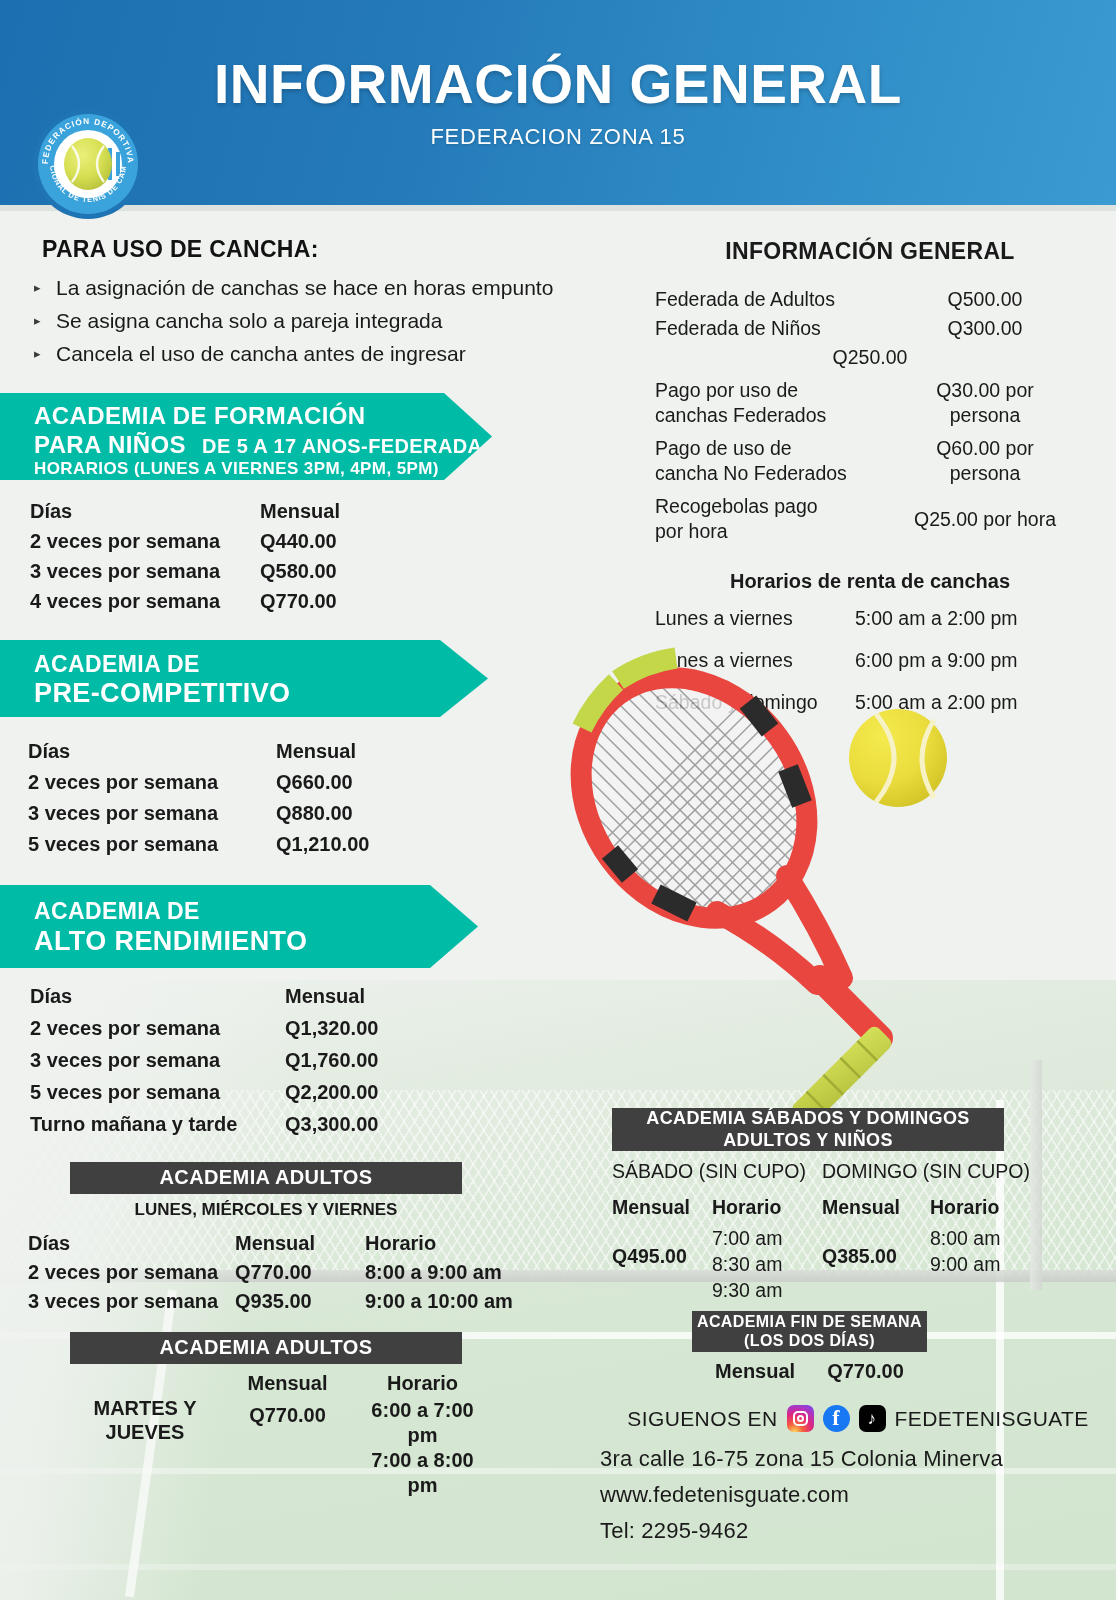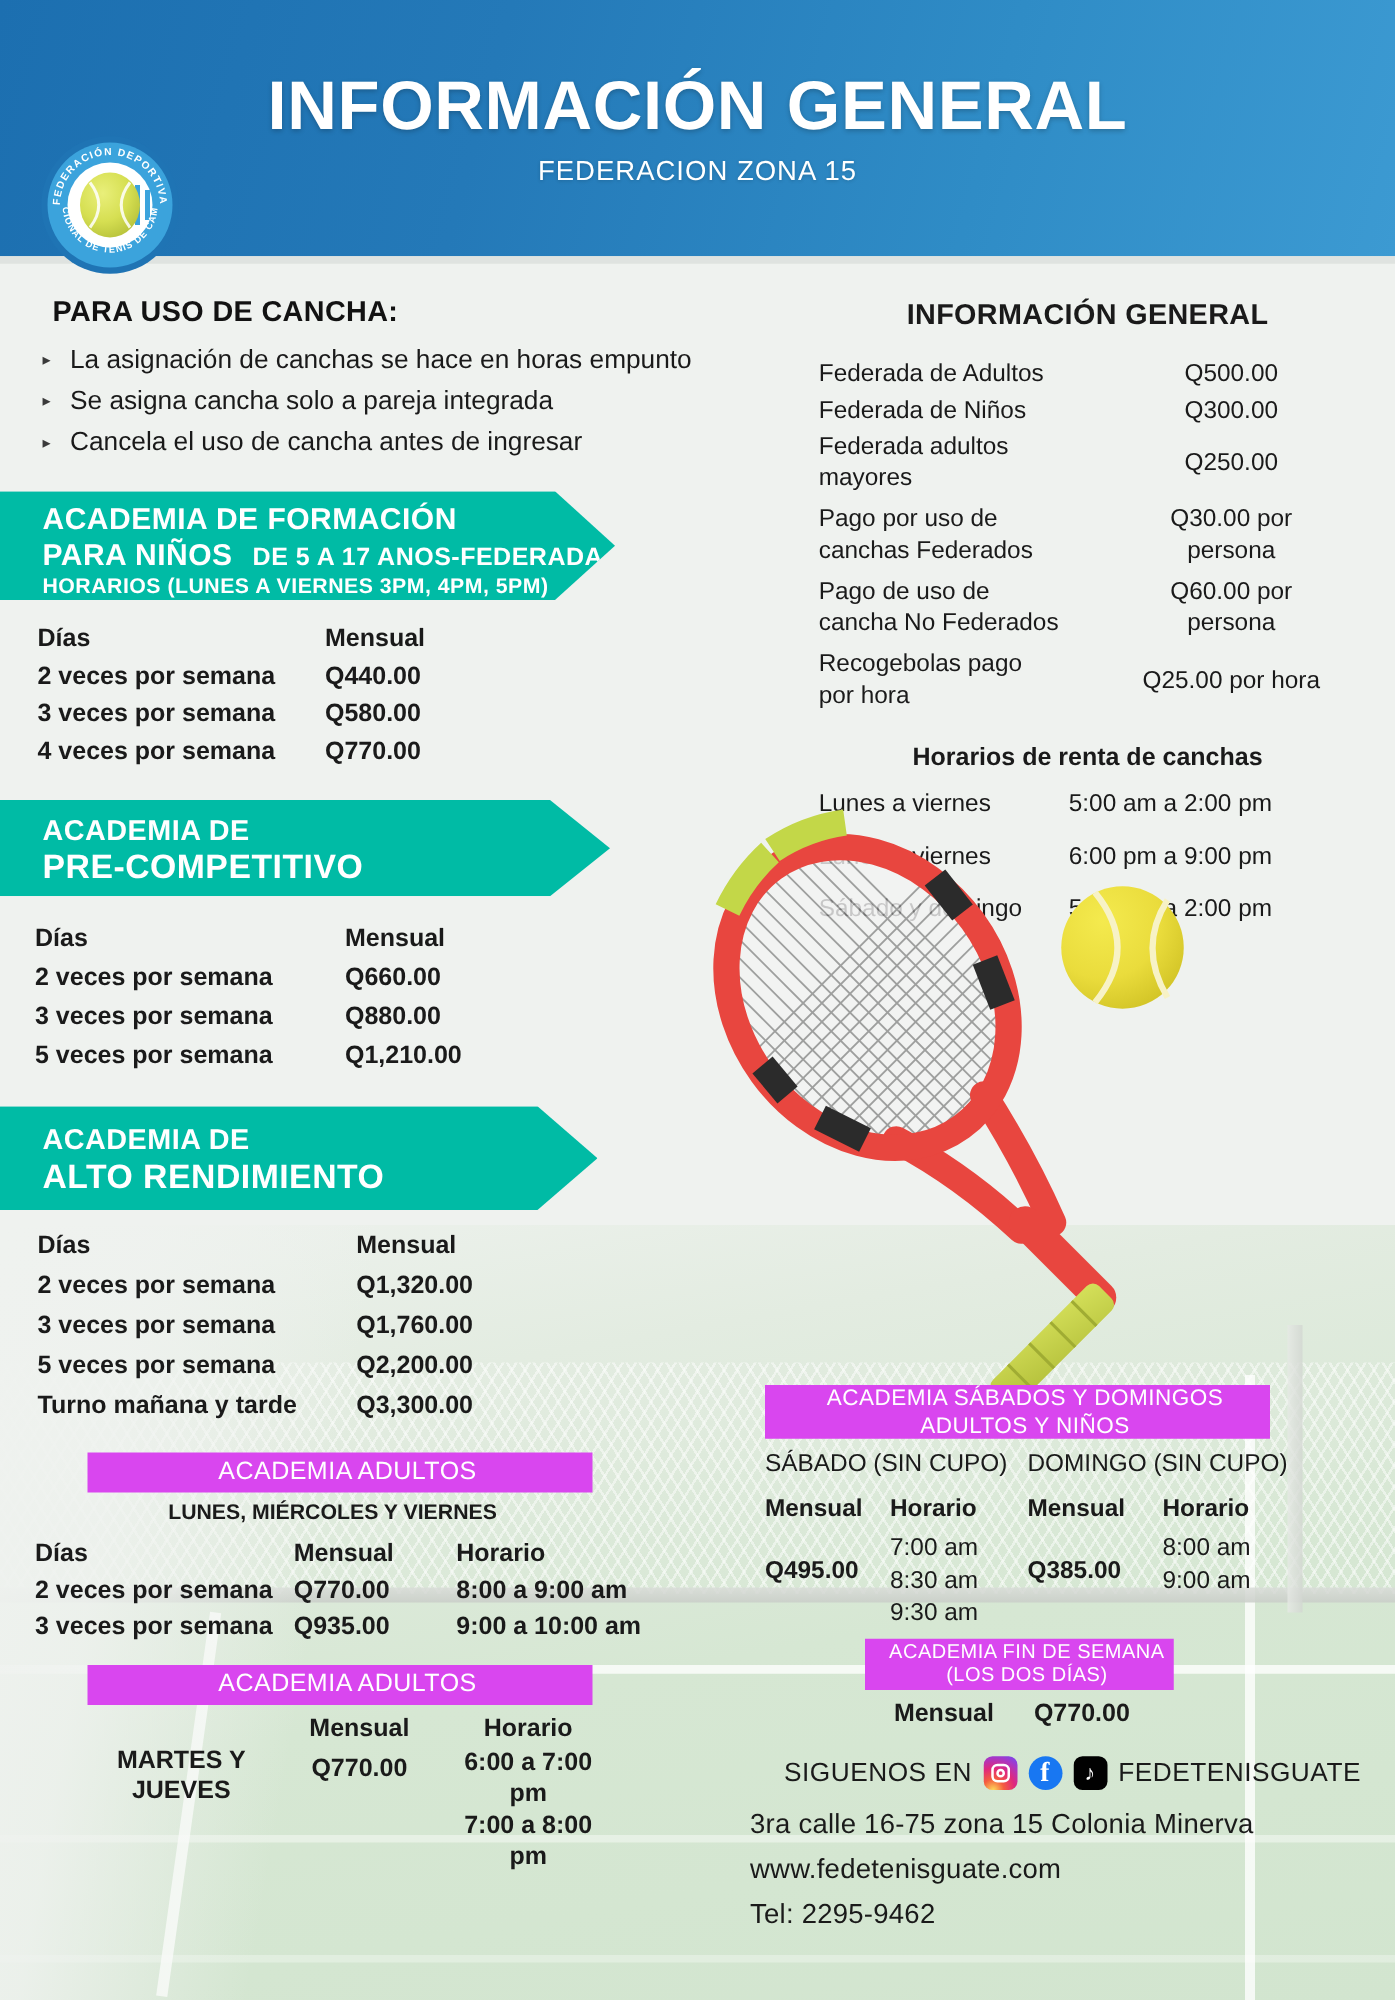--- a/index.html
+++ b/index.html
@@ -88,23 +88,23 @@
   .rrow{display:flex;align-items:center;margin-bottom:4px;}
   .rlabel{width:230px;font-size:19.5px;line-height:25px;}
   .rval{flex:1;font-size:19.5px;line-height:25px;text-align:center;}
   .sub-title{text-align:center;font-size:20px;font-weight:bold;margin:26px 0 14px;}
   .hrow{display:flex;align-items:center;margin-bottom:19px;}
   .hlabel{width:200px;font-size:19.5px;}
   .hval{flex:1;font-size:19.5px;text-align:left;}
 
   
   .bar{
-    position:absolute;background:#d946ef;color:#fff;display:flex;
+    position:absolute;background:#404040;color:#fff;display:flex;
     align-items:center;justify-content:center;text-align:center;
-    font-weight:normal;letter-spacing:.4px;line-height:1.18;padding-left:12px;
+    font-weight:bold;letter-spacing:.4px;line-height:1.18;
   }
 
   
   .wk{position:absolute;font-size:19px;}
   .wk .dayhdr{font-size:19.5px;font-weight:normal;}
   .wk .colhdr{font-weight:bold;font-size:19.5px;}
   .wk .money{font-weight:bold;font-size:19.5px;}
   .wk .times{font-size:19.5px;line-height:26px;}
 
   
@@ -192,21 +192,20 @@
 
     <div class="rrow">
       <div class="rlabel">Federada de Adultos</div>
       <div class="rval">Q500.00</div>
     </div>
     <div class="rrow">
       <div class="rlabel">Federada de Niños</div>
       <div class="rval">Q300.00</div>
     </div>
     <div class="rrow">
-      <div class="rlabel">Federada adultos mayores</div>
       <div class="rval">Q250.00</div>
     </div>
     <div class="rrow" style="margin-top:8px;">
       <div class="rlabel" style="white-space:pre-line;">Pago por uso de
 canchas Federados</div>
       <div class="rval" style="white-space:pre-line;">Q30.00 por
 persona</div>
     </div>
     <div class="rrow" style="margin-top:8px;">
       <div class="rlabel" style="white-space:pre-line;">Pago de uso de

